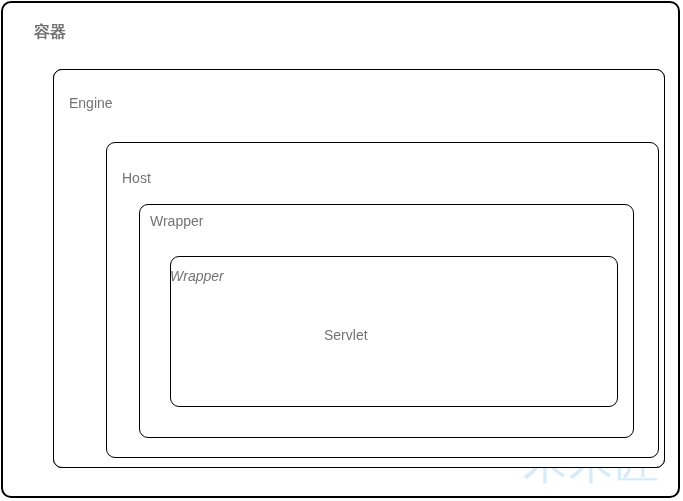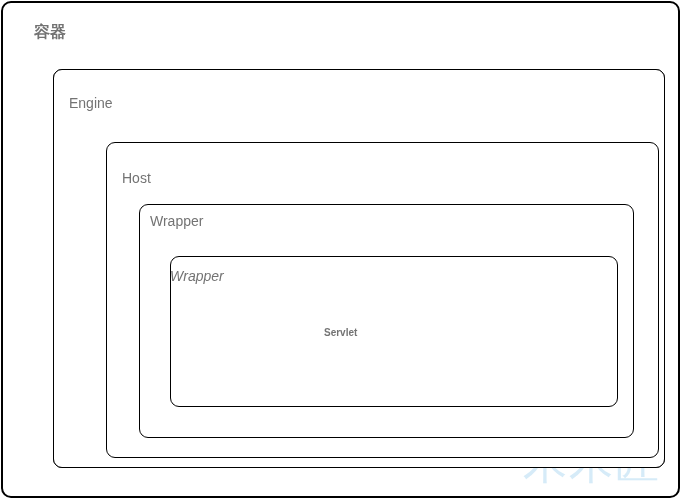--- a/index.html
+++ b/index.html
@@ -53,22 +53,21 @@
     line-height: 1;
     white-space: nowrap;
     z-index: 5;
     text-align: right;
   }
   .box-label.cjk {
     font-size: 16px;
     font-weight: 600;
   }
   .box-label.centered {
-    font-size: 10px;
-    font-weight: bold;
+    font-size: 14px;
   }
 
   
   .watermark {
     position: absolute;
     right: 22px;
     bottom: 8px;
     font-size: 44px;
     letter-spacing: 2px;
     color: #cfe8f7;

